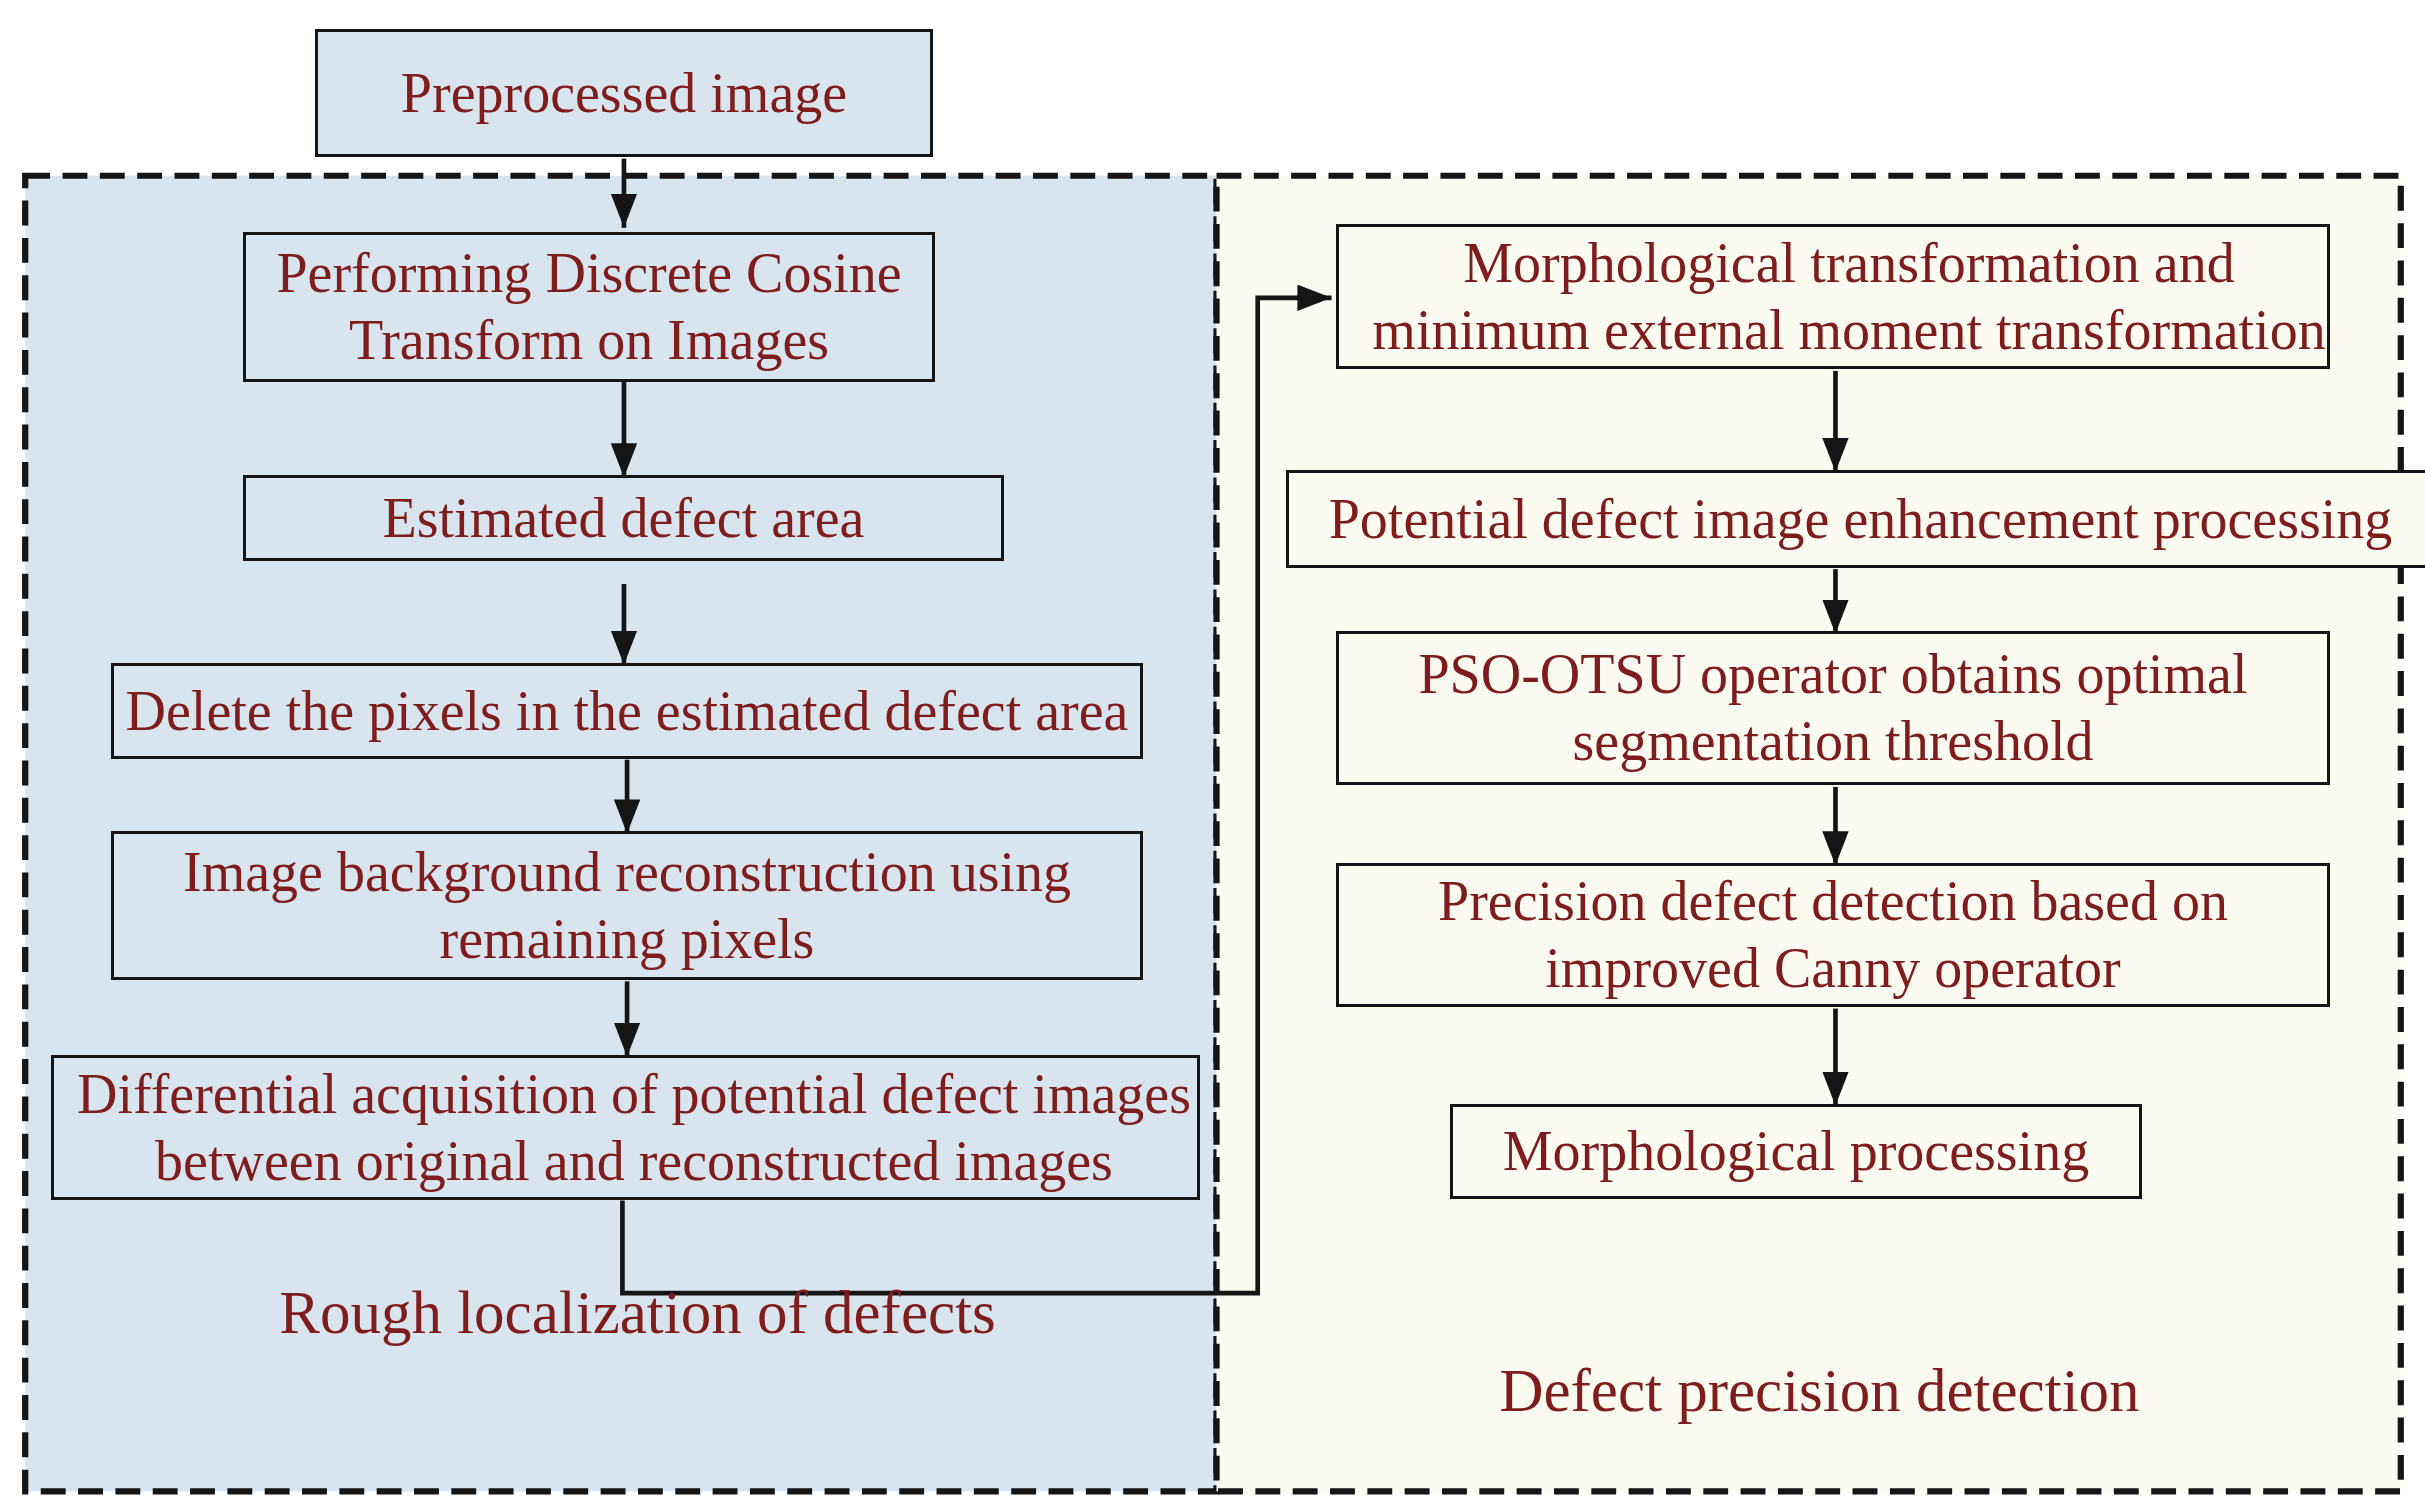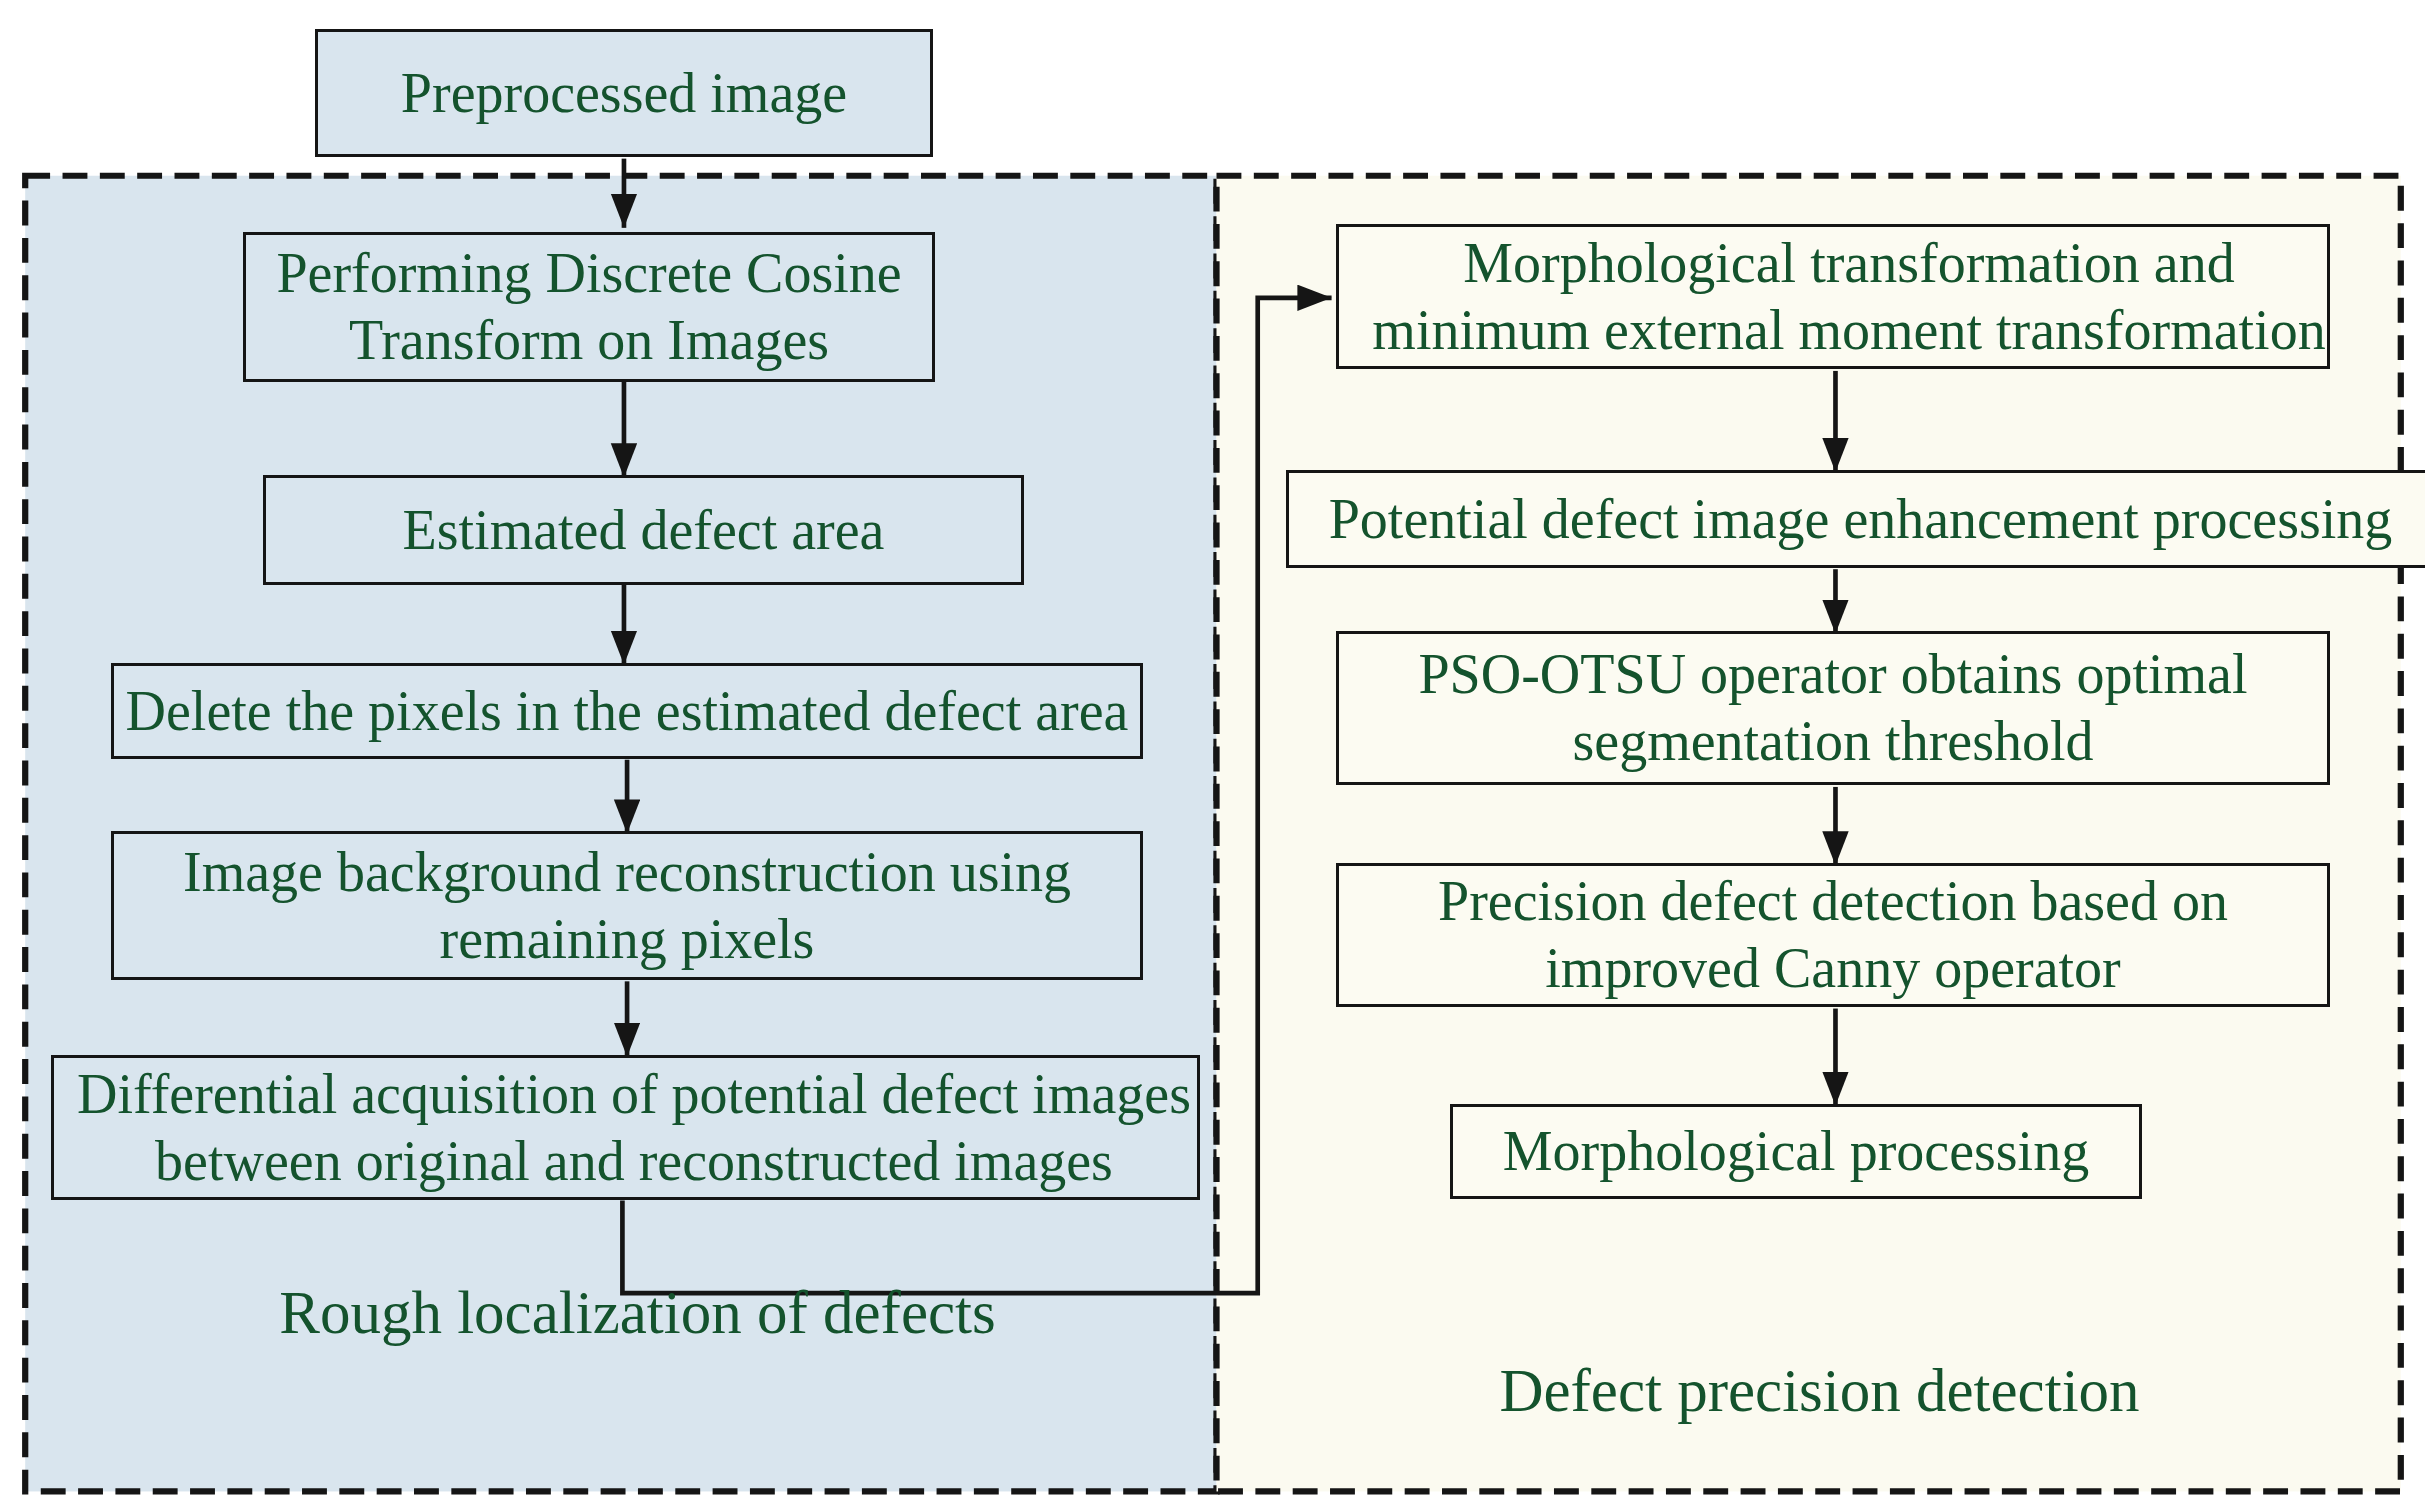--- a/index.html
+++ b/index.html
@@ -2,21 +2,21 @@
 <html style="font-size:12.4px"><head>
 <meta charset="utf-8">
 <style>
   html, body { margin: 0; padding: 0; background: #ffffff; }
   #canvas {
     position: relative;
     width: 2426px;
     height: 1507px;
     background: #ffffff;
     font-family: "Liberation Serif", "DejaVu Serif", serif;
-    color: #14532d;
+    color: #7f1d1d;
     overflow: hidden;
     border-radius: 28px;
   }
   #wires {
     position: absolute;
     left: 0; top: 0;
     width: 2426px; height: 1507px;
     z-index: 1;
   }
   .flow-box {
@@ -43,21 +43,21 @@
     z-index: 2;
     text-align: center;
     font-size: 61px;
     line-height: 70px;
     white-space: nowrap;
   }
 
   
   #box-preprocessed     { left: 315px;  top: 29px;   width: 618px;  height: 128px; }
   #box-dct              { left: 243px;  top: 232px;  width: 692px;  height: 150px; }
-  #box-estimated        { left: 243px;  top: 475px;  width: 761px;  height: 110px; margin-left: 20px; }
+  #box-estimated        { left: 243px;  top: 475px;  width: 761px;  height: 86px; }
   #box-delete           { left: 111px;  top: 663px;  width: 1032px; height: 96px; }
   #box-background       { left: 111px;  top: 831px; width: 1032px; height: 149px; }
   #box-differential     { left: 51px;   top: 1055px; width: 1149px; height: 145px; padding-left: 17px; }
   
   #box-morph-transform  { left: 1336px; top: 224px;  width: 994px; height: 145px; padding-left: 32px; }
   #box-enhancement      { left: 1286px; top: 470px;  width: 1149px; height: 98px; }
   #box-pso              { left: 1336px; top: 631px;  width: 994px; height: 154px; }
   #box-canny            { left: 1336px; top: 863px; width: 994px; height: 144px; }
   #box-morph-processing { left: 1450px; top: 1104px; width: 692px;  height: 95px; }
 

